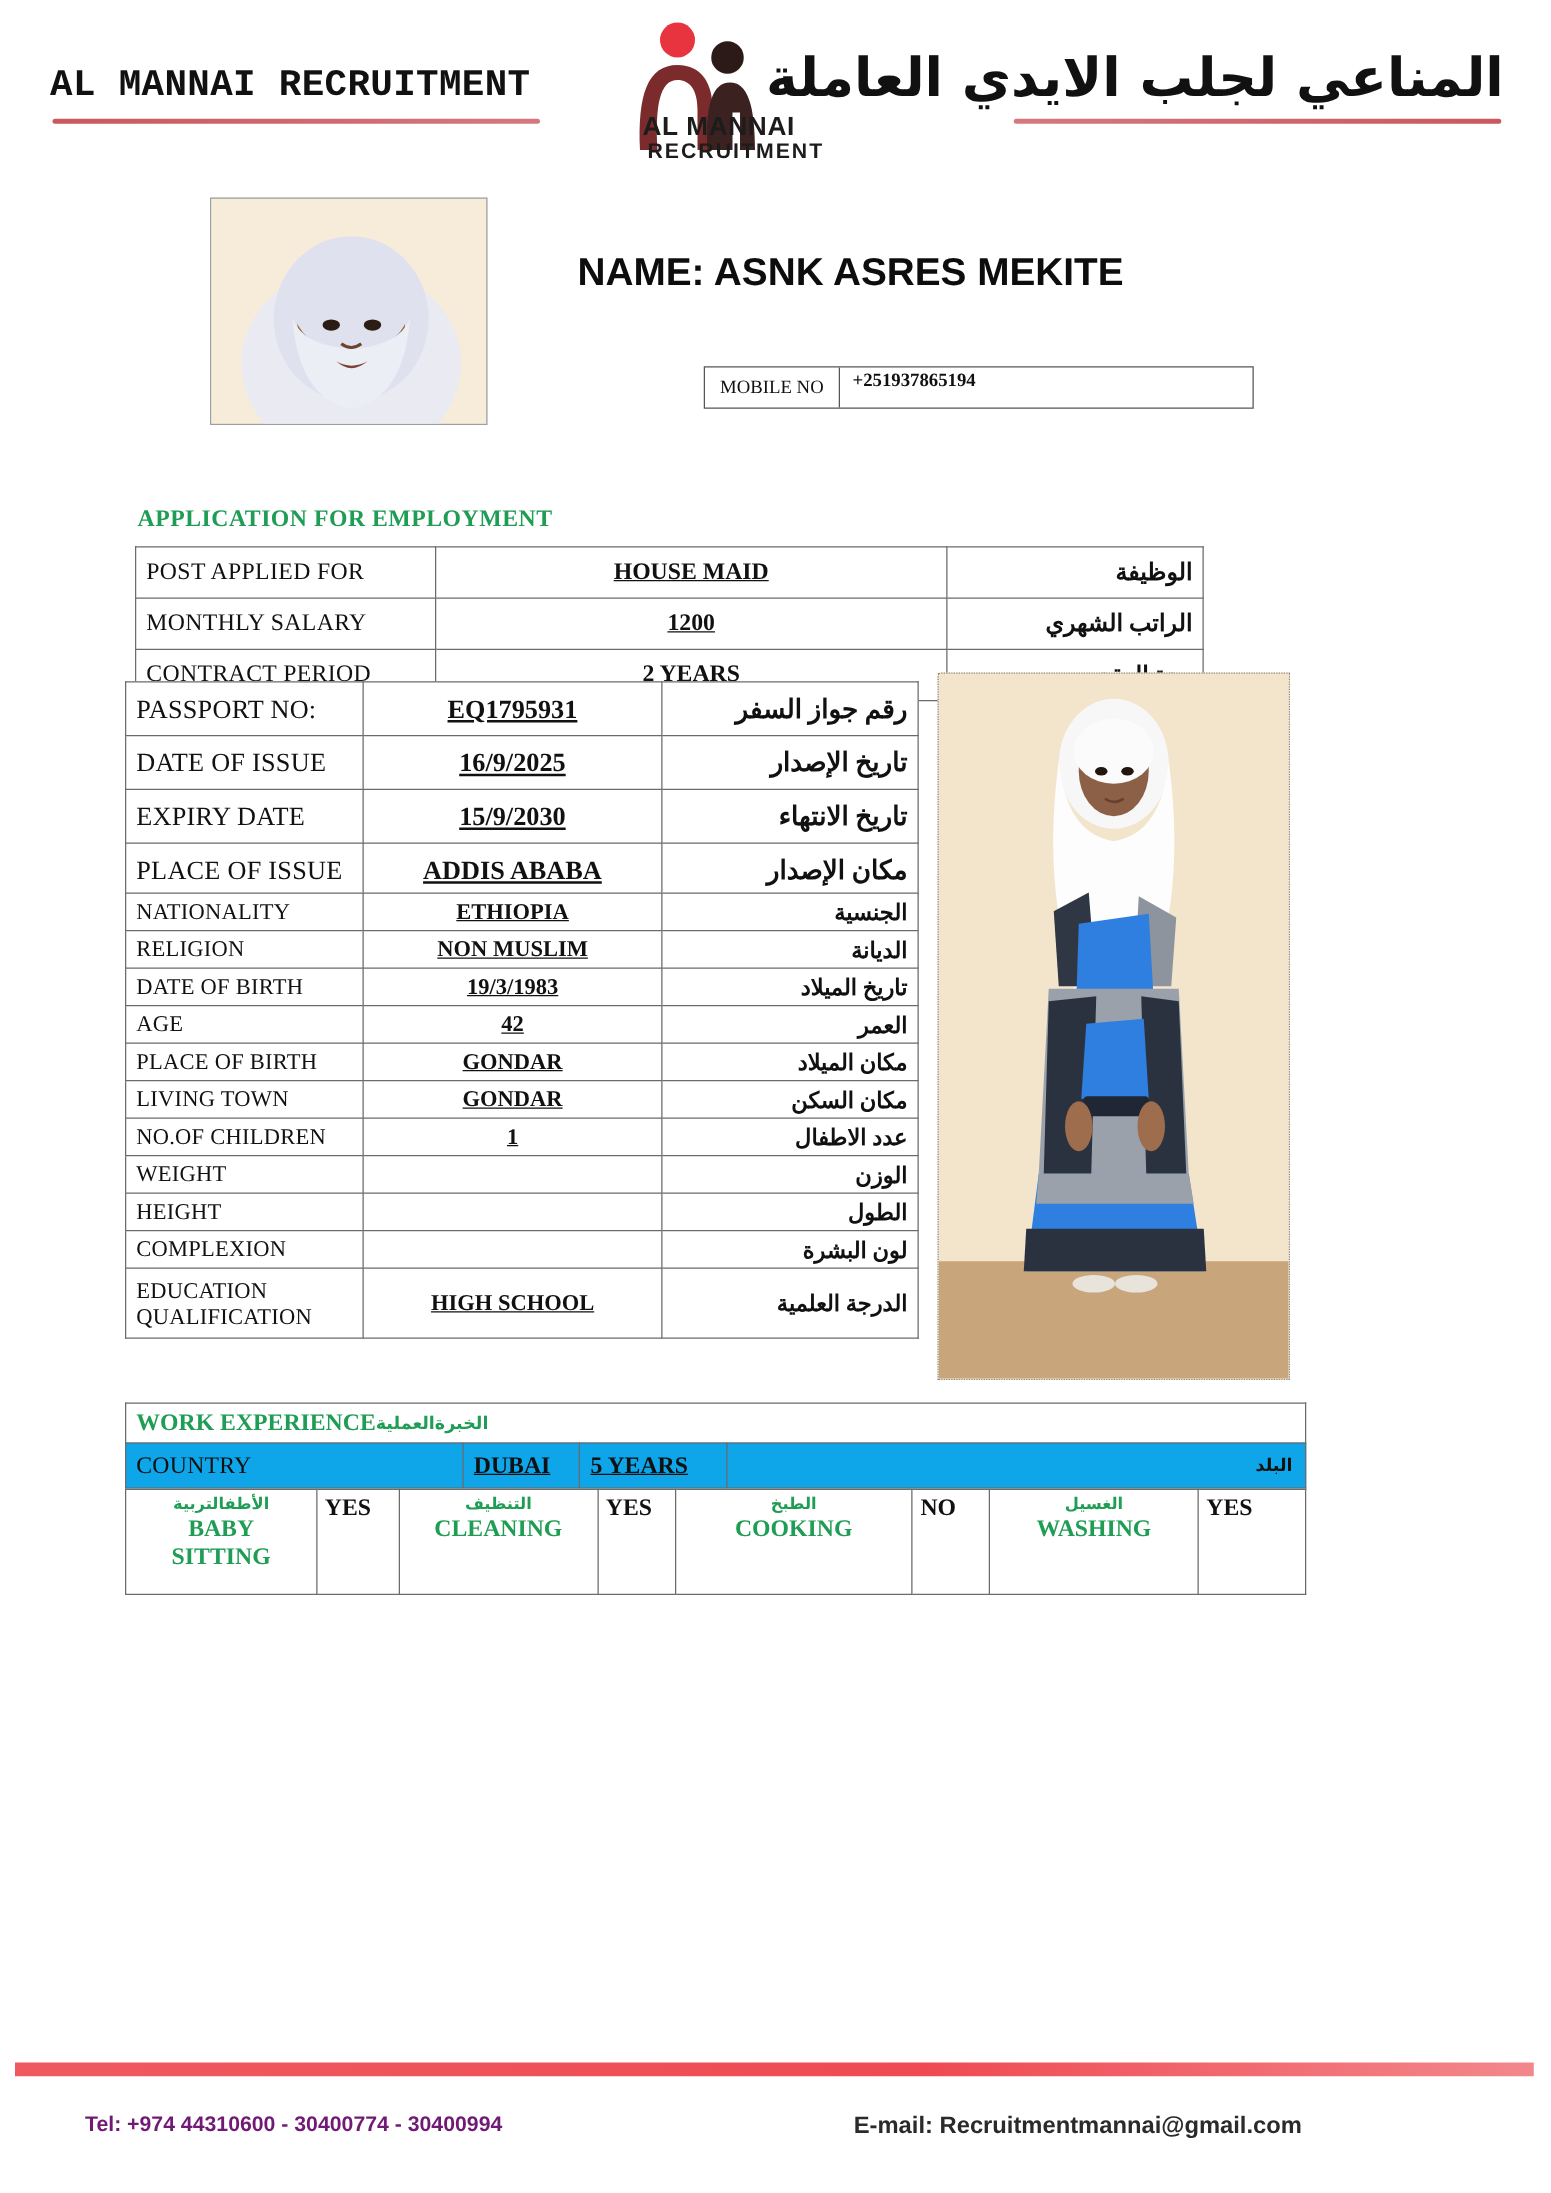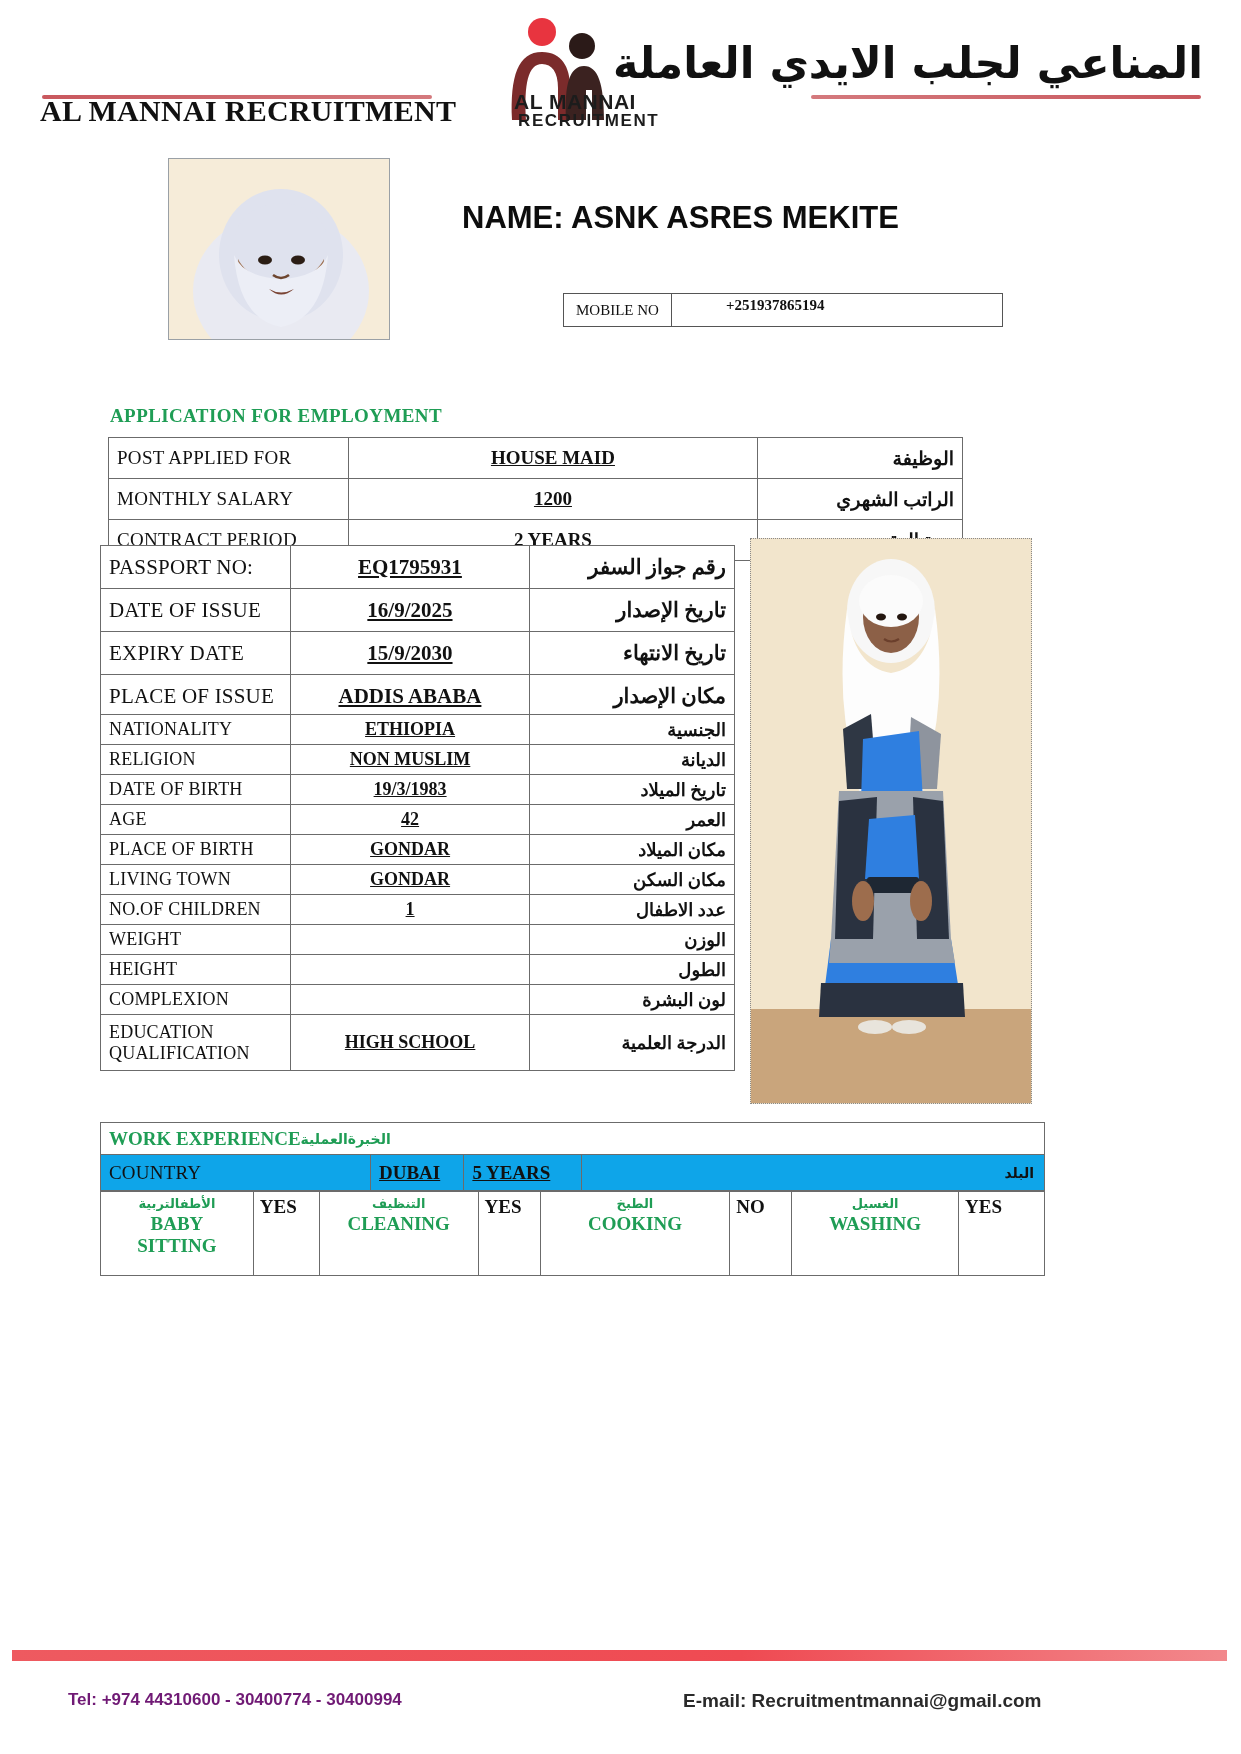--- a/index.html
+++ b/index.html
@@ -11,23 +11,23 @@
     position:relative;
     overflow:hidden;
   }
 
   
   .header {
     position:absolute; left:0; top:0; width:1241px; height:140px;
   }
   .hdr-en {
     position:absolute; left:40px; top:52px; width:420px;
-    font-family:Liberation Serif, serif;
+    font-family:Liberation Mono, monospace;
     font-weight:bold; font-size:30px; letter-spacing:.3px;
-    color:#111; text-align:left; white-space:nowrap;margin-top:42px;
+    color:#111; text-align:left; white-space:nowrap;
   }
   .hdr-en-rule {
     position:absolute; left:42px; top:95px; width:390px; height:4px;
     background:linear-gradient(to right,#c9585e,#d4797d);
     border-radius:2px;
   }
   .hdr-ar {
     position:absolute; right:38px; top:38px; width:420px;
     direction:rtl; text-align:center;
     font-family:"DejaVu Sans", sans-serif;
@@ -60,21 +60,21 @@
     overflow:hidden;
   }
   .name-line {
     position:absolute; left:462px; top:200px;
     font-family:"Liberation Sans", sans-serif;
     font-weight:bold; font-size:31px; color:#0d0d0d;
     white-space:nowrap;
   }
   .mobile-box {
     position:absolute; left:563px; top:293px; width:440px; height:34px;
-    border:1px solid #555; display:flex; background:#fff;gap:44px;
+    border:1px solid #555; display:flex; background:#fff;
   }
   .mobile-label {
     width:108px; border-right:1px solid #555;
     display:flex; align-items:center; justify-content:center;
     font-family:"Liberation Serif", serif; font-size:15px; color:#111;
   }
   .mobile-value {
     flex:1; display:flex; align-items:flex-start; padding:3px 0 0 10px;
     font-family:"Liberation Serif", serif; font-weight:bold; font-size:15px; color:#111;
   }

